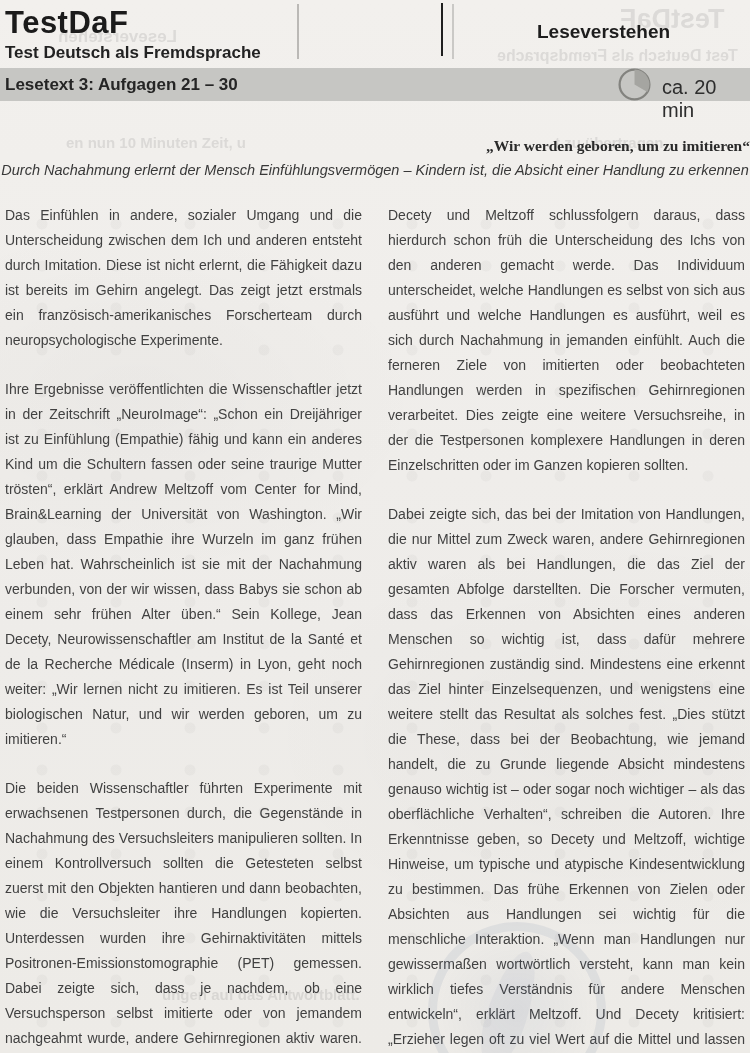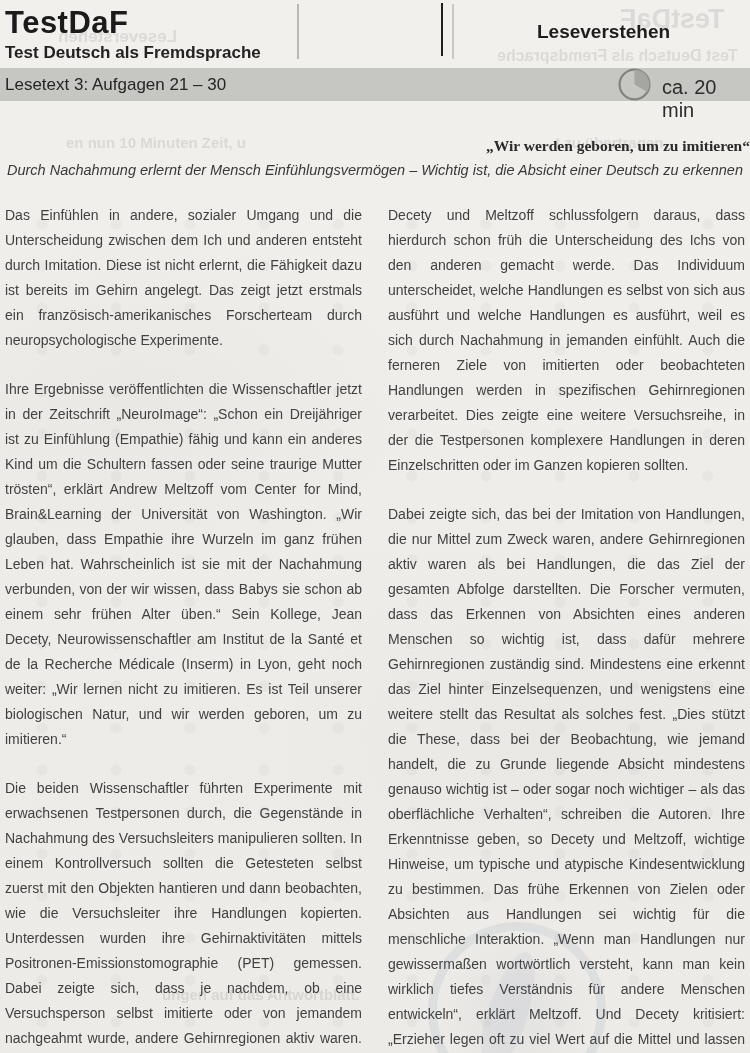--- a/index.html
+++ b/index.html
@@ -29,21 +29,21 @@
   
   .logo-title { position:absolute; top:5px; left:5px; font-size:31px; font-weight:bold; color:#1b1b1b; letter-spacing:0.5px; }
   .logo-sub   { position:absolute; top:43px; left:5px; font-size:17px; font-weight:bold; color:#222; }
   .section-title { position:absolute; top:21px; left:537px; font-size:19px; font-weight:bold; color:#1d1d1d; }
   .fold-dark   { position:absolute; top:3px; left:441px; width:2px; height:53px; background:#1f1f1f; }
   .fold-light  { position:absolute; top:4px; left:297px; width:2px; height:55px; background:rgba(120,118,115,0.45); }
   .fold-light2 { position:absolute; top:4px; left:452px; width:2px; height:55px; background:rgba(130,128,125,0.35); }
 
   
   .task-bar { position:absolute; top:68px; left:0; width:750px; height:33px; background:#c6c6c3; }
-  .task-label { position:absolute; top:7px; left:5px; font-size:17px; font-weight:normal; color:#252525; }
+  .task-label { position:absolute; top:7px; left:5px; font-size:17px; font-weight:bold; color:#252525; }
   .clock { position:absolute; top:-2px; left:616px; }
   .time-estimate { position:absolute; top:8px; left:662px; font-size:20px; color:#2d2d2d; }
 
   
   .article-title { position:absolute; top:137px; left:0; width:750px; text-align:right; font-size:15.5px; font-weight:bold; color:#2a2a2a;font-family:Liberation Serif, serif; }
   .article-subtitle { position:absolute; top:162px; left:0; width:750px; text-align:center; font-size:14.5px; font-style:italic; color:#383838; }
 
   .columns { position:absolute; top:203px; left:5px; width:740px; display:flex; gap:26px; }
   .columns::before {
     content:""; position:absolute; inset:0;
@@ -95,21 +95,21 @@
     <div class="clock">
       <svg width="37" height="37" viewBox="0 0 36 36">
         <circle cx="18" cy="18" r="14.5" fill="none" stroke="#83837f" stroke-width="2.2"></circle>
         <path d="M18 18 L18 3.5 A14.5 14.5 0 0 1 30.5 25.3 Z" fill="#a5a5a1"></path>
       </svg>
     </div>
     <div class="time-estimate">ca. 20 min</div>
   </div>
 
   <div class="article-title">„Wir werden geboren, um zu imitieren“</div>
-  <div class="article-subtitle">Durch Nachahmung erlernt der Mensch Einfühlungsvermögen – Wichtig ist, die Absicht einer Deutsch zu erkennen</div>
+  <div class="article-subtitle">Durch Nachahmung erlernt der Mensch Einfühlungsvermögen – Kindern ist, die Absicht einer Handlung zu erkennen</div>
 
   <div class="columns">
     <div class="col">
       <p>Das Einfühlen in andere, sozialer Umgang und die Unterscheidung zwischen dem Ich und anderen entsteht durch Imitation. Diese ist nicht erlernt, die Fähigkeit dazu ist bereits im Gehirn angelegt. Das zeigt jetzt erstmals ein französisch-amerikanisches Forscherteam durch neuropsychologische Experimente.</p>
       <p>Ihre Ergebnisse veröffentlichten die Wissenschaftler jetzt in der Zeitschrift „NeuroImage“: „Schon ein Dreijähriger ist zu Einfühlung (Empathie) fähig und kann ein anderes Kind um die Schultern fassen oder seine traurige Mutter trösten“, erklärt Andrew Meltzoff vom Center for Mind, Brain&amp;Learning der Universität von Washington. „Wir glauben, dass Empathie ihre Wurzeln im ganz frühen Leben hat. Wahrscheinlich ist sie mit der Nachahmung verbunden, von der wir wissen, dass Babys sie schon ab einem sehr frühen Alter üben.“ Sein Kollege, Jean Decety, Neurowissenschaftler am Institut de la Santé et de la Recherche Médicale (Inserm) in Lyon, geht noch weiter: „Wir lernen nicht zu imitieren. Es ist Teil unserer biologischen Natur, und wir werden geboren, um zu imitieren.“</p>
       <p>Die beiden Wissenschaftler führten Experimente mit erwachsenen Testpersonen durch, die Gegenstände in Nachahmung des Versuchsleiters manipulieren sollten. In einem Kontrollversuch sollten die Getesteten selbst zuerst mit den Objekten hantieren und dann beobachten, wie die Versuchsleiter ihre Handlungen kopierten. Unterdessen wurden ihre Gehirnaktivitäten mittels Positronen-Emissionstomographie (PET) gemessen. Dabei zeigte sich, dass je nachdem, ob eine Versuchsperson selbst imitierte oder von jemandem nachgeahmt wurde, andere Gehirnregionen aktiv waren. Während der Imitation war es der linke inferiore Parietalcortex, wurden die Versuchspersonen ihrerseits zum Vorbild, war der rechte inferiore Parietalcortex gefordert.</p>
     </div>
     <div class="col">
       <p>Decety und Meltzoff schlussfolgern daraus, dass hierdurch schon früh die Unterscheidung des Ichs von den anderen gemacht werde. Das Individuum unterscheidet, welche Handlungen es selbst von sich aus ausführt und welche Handlungen es ausführt, weil es sich durch Nachahmung in jemanden einfühlt. Auch die ferneren Ziele von imitierten oder beobachteten Handlungen werden in spezifischen Gehirnregionen verarbeitet. Dies zeigte eine weitere Versuchsreihe, in der die Testpersonen komplexere Handlungen in deren Einzelschritten oder im Ganzen kopieren sollten.</p>
       <p>Dabei zeigte sich, das bei der Imitation von Handlungen, die nur Mittel zum Zweck waren, andere Gehirnregionen aktiv waren als bei Handlungen, die das Ziel der gesamten Abfolge darstellten. Die Forscher vermuten, dass das Erkennen von Absichten eines anderen Menschen so wichtig ist, dass dafür mehrere Gehirnregionen zuständig sind. Mindestens eine erkennt das Ziel hinter Einzelsequenzen, und wenigstens eine weitere stellt das Resultat als solches fest. „Dies stützt die These, dass bei der Beobachtung, wie jemand handelt, die zu Grunde liegende Absicht mindestens genauso wichtig ist – oder sogar noch wichtiger – als das oberflächliche Verhalten“, schreiben die Autoren. Ihre Erkenntnisse geben, so Decety und Meltzoff, wichtige Hinweise, um typische und atypische Kindesentwicklung zu bestimmen. Das frühe Erkennen von Zielen oder Absichten aus Handlungen sei wichtig für die menschliche Interaktion. „Wenn man Handlungen nur gewissermaßen wortwörtlich versteht, kann man kein wirklich tiefes Verständnis für andere Menschen entwickeln“, erklärt Meltzoff. Und Decety kritisiert: „Erzieher legen oft zu viel Wert auf die Mittel und lassen das Ziel unbeachtet. Oder sie bewerten das Ziel über, ohne den Kindern die Möglichkeiten zu zeigen, etwas schrittweise zu einem Resultat zu bringen.“</p>

